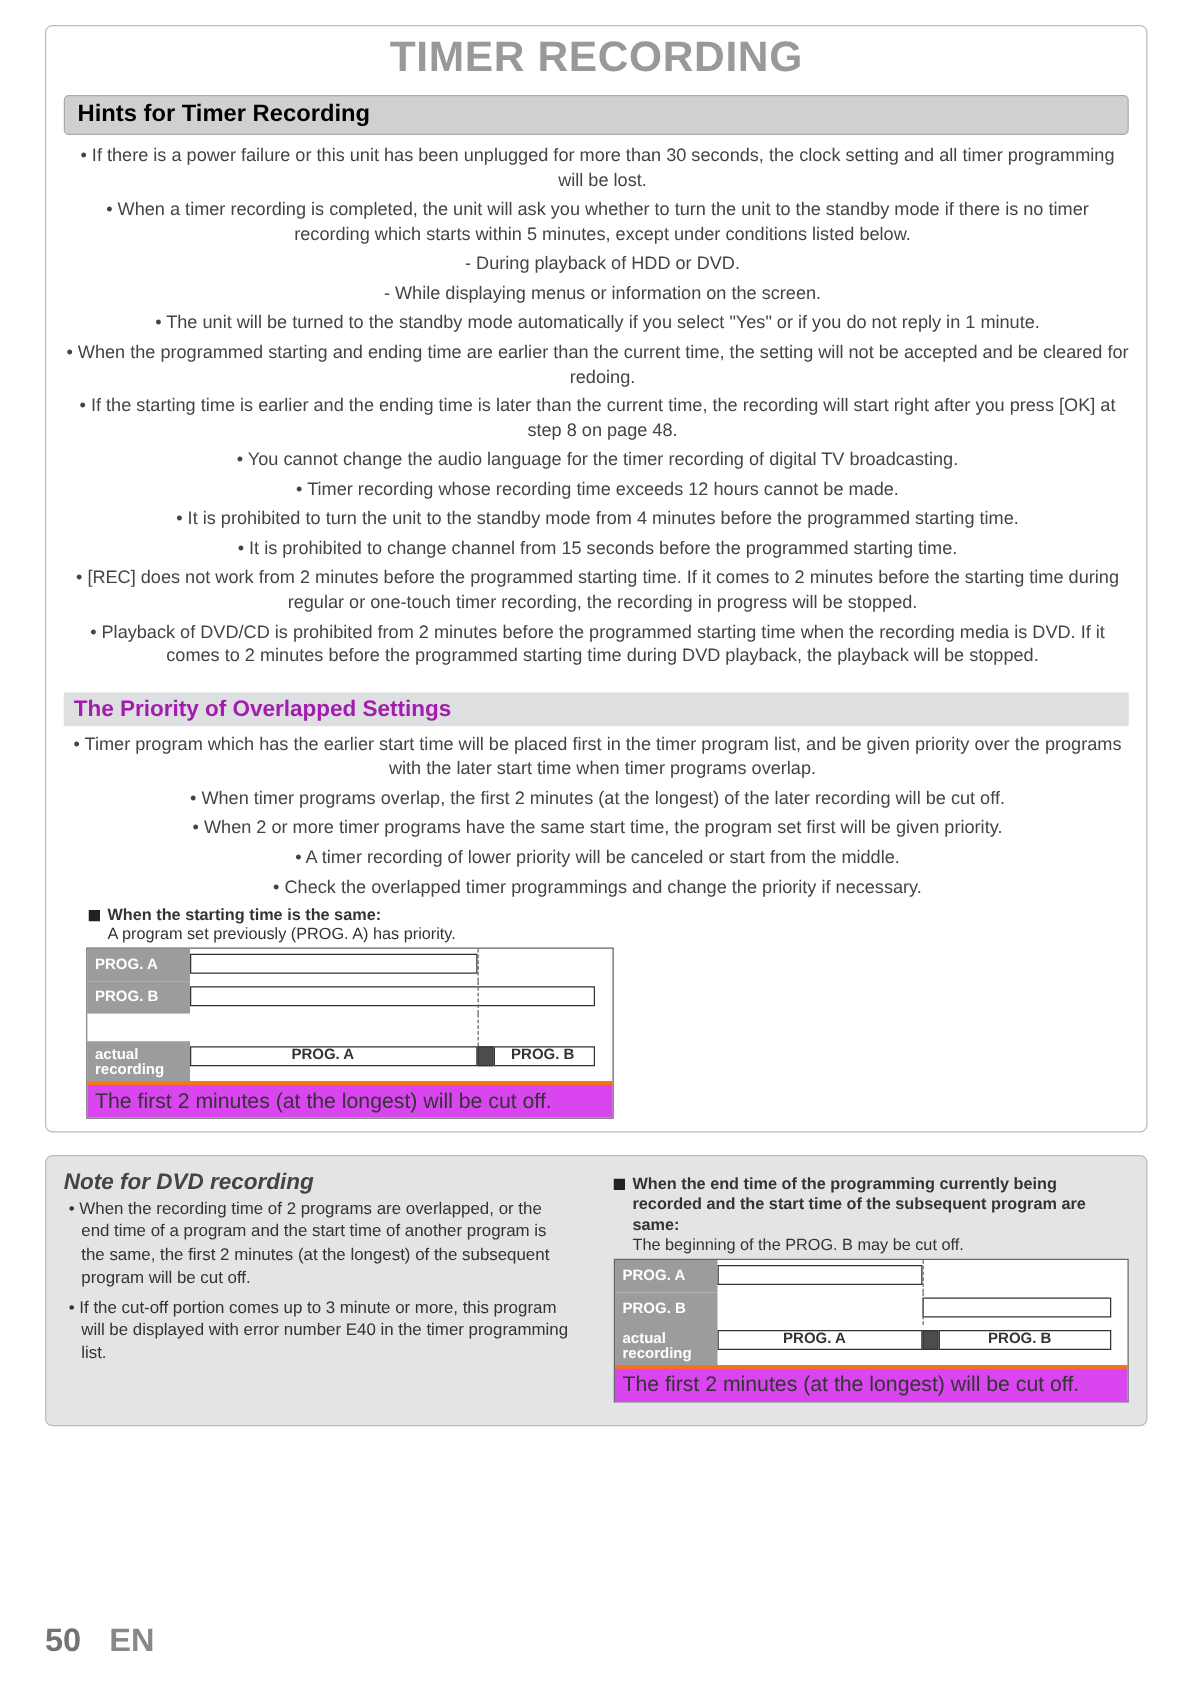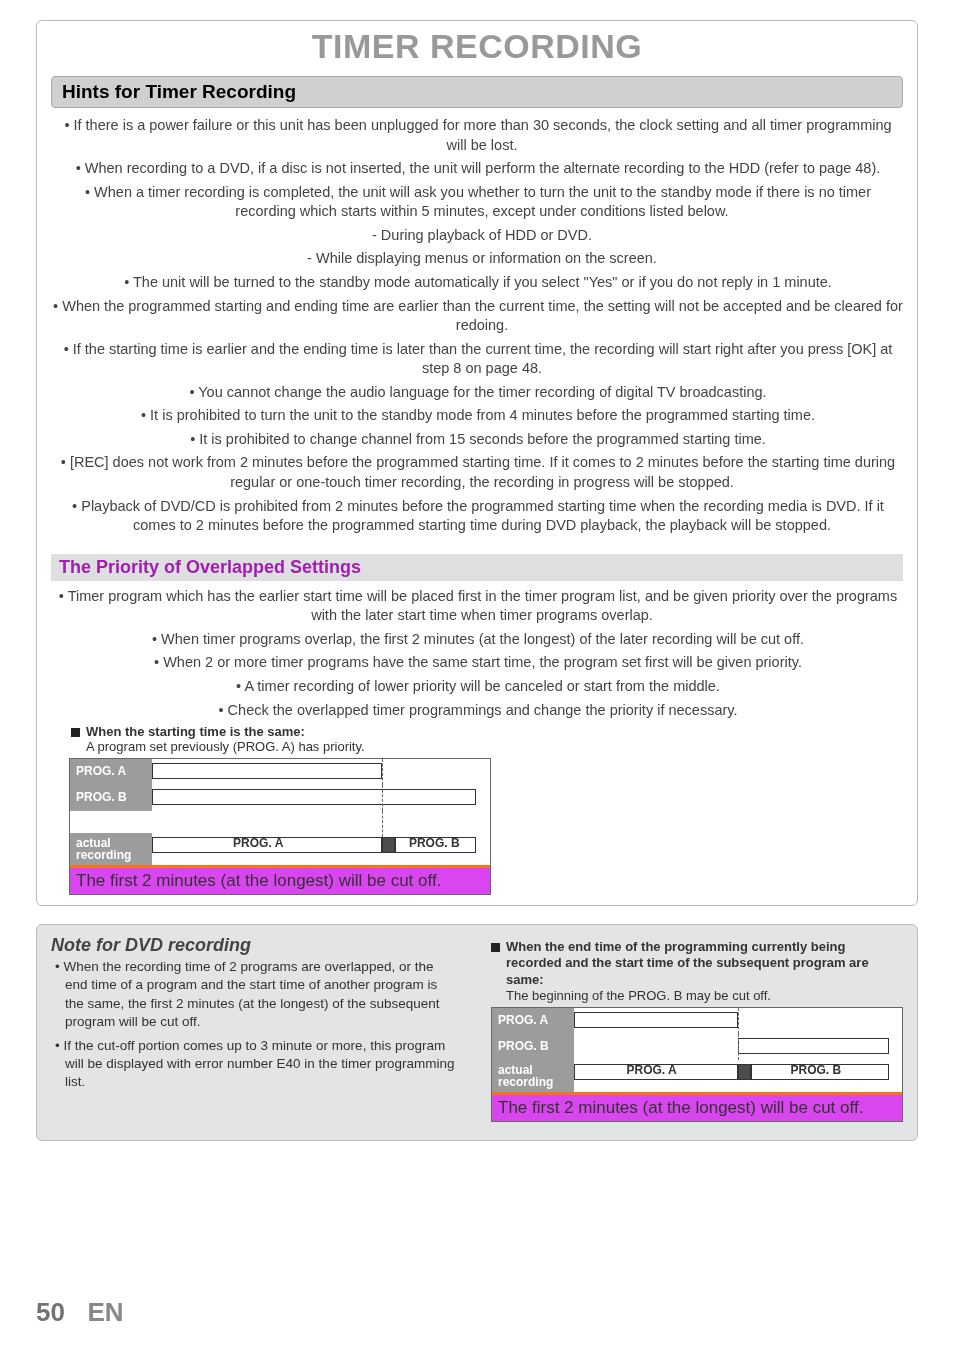--- a/index.html
+++ b/index.html
@@ -187,28 +187,28 @@
 <body>
 
 <div class="page">
   <div class="main-frame">
     <h1 class="title">TIMER RECORDING</h1>
 
     <div class="section-bar">Hints for Timer Recording</div>
 
     <div class="body-text">
       <p>• If there is a power failure or this unit has been unplugged for more than 30 seconds, the clock setting and all timer programming will be lost.</p>
-      <p>• When recording to a DVD, if a disc is not inserted, the unit will perform the alternate recording to the HDD (refer to page 48).</p>
       <p>• When a timer recording is completed, the unit will ask you whether to turn the unit to the standby mode if there is no timer recording which starts within 5 minutes, except under conditions listed below.</p>
       <p class="sub">- During playback of HDD or DVD.</p>
       <p class="sub">- While displaying menus or information on the screen.</p>
       <p>• The unit will be turned to the standby mode automatically if you select "Yes" or if you do not reply in 1 minute.</p>
       <p>• When the programmed starting and ending time are earlier than the current time, the setting will not be accepted and be cleared for redoing.</p>
       <p>• If the starting time is earlier and the ending time is later than the current time, the recording will start right after you press [OK] at step 8 on page 48.</p>
       <p>• You cannot change the audio language for the timer recording of digital TV broadcasting.</p>
+      <p>• Timer recording whose recording time exceeds 12 hours cannot be made.</p>
       <p>• It is prohibited to turn the unit to the standby mode from 4 minutes before the programmed starting time.</p>
       <p>• It is prohibited to change channel from 15 seconds before the programmed starting time.</p>
       <p>• [REC] does not work from 2 minutes before the programmed starting time. If it comes to 2 minutes before the starting time during regular or one-touch timer recording, the recording in progress will be stopped.</p>
       <p>• Playback of DVD/CD is prohibited from 2 minutes before the programmed starting time when the recording media is DVD. If it comes to 2 minutes before the programmed starting time during DVD playback, the playback will be stopped.</p>
     </div>
 
     <div class="sub-bar">The Priority of Overlapped Settings</div>
 
     <div class="body-text">
       <p>• Timer program which has the earlier start time will be placed first in the timer program list, and be given priority over the programs with the later start time when timer programs overlap.</p>

